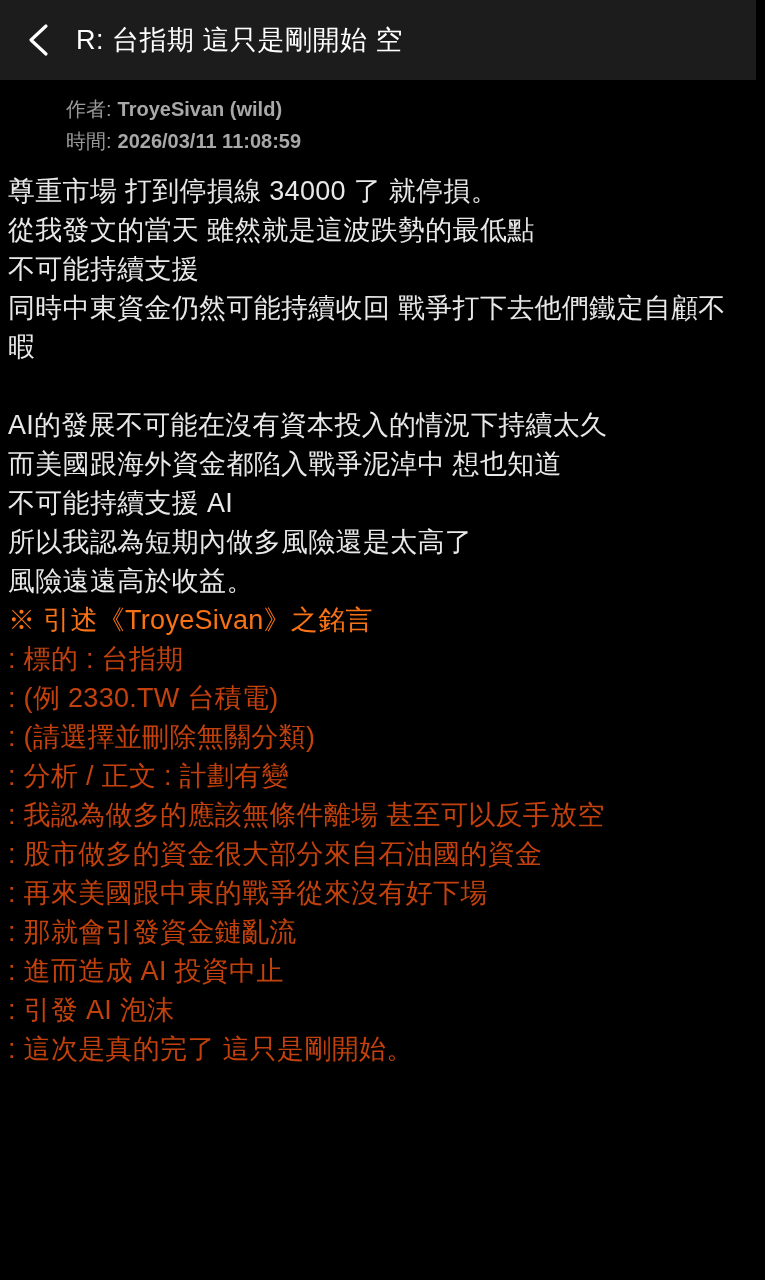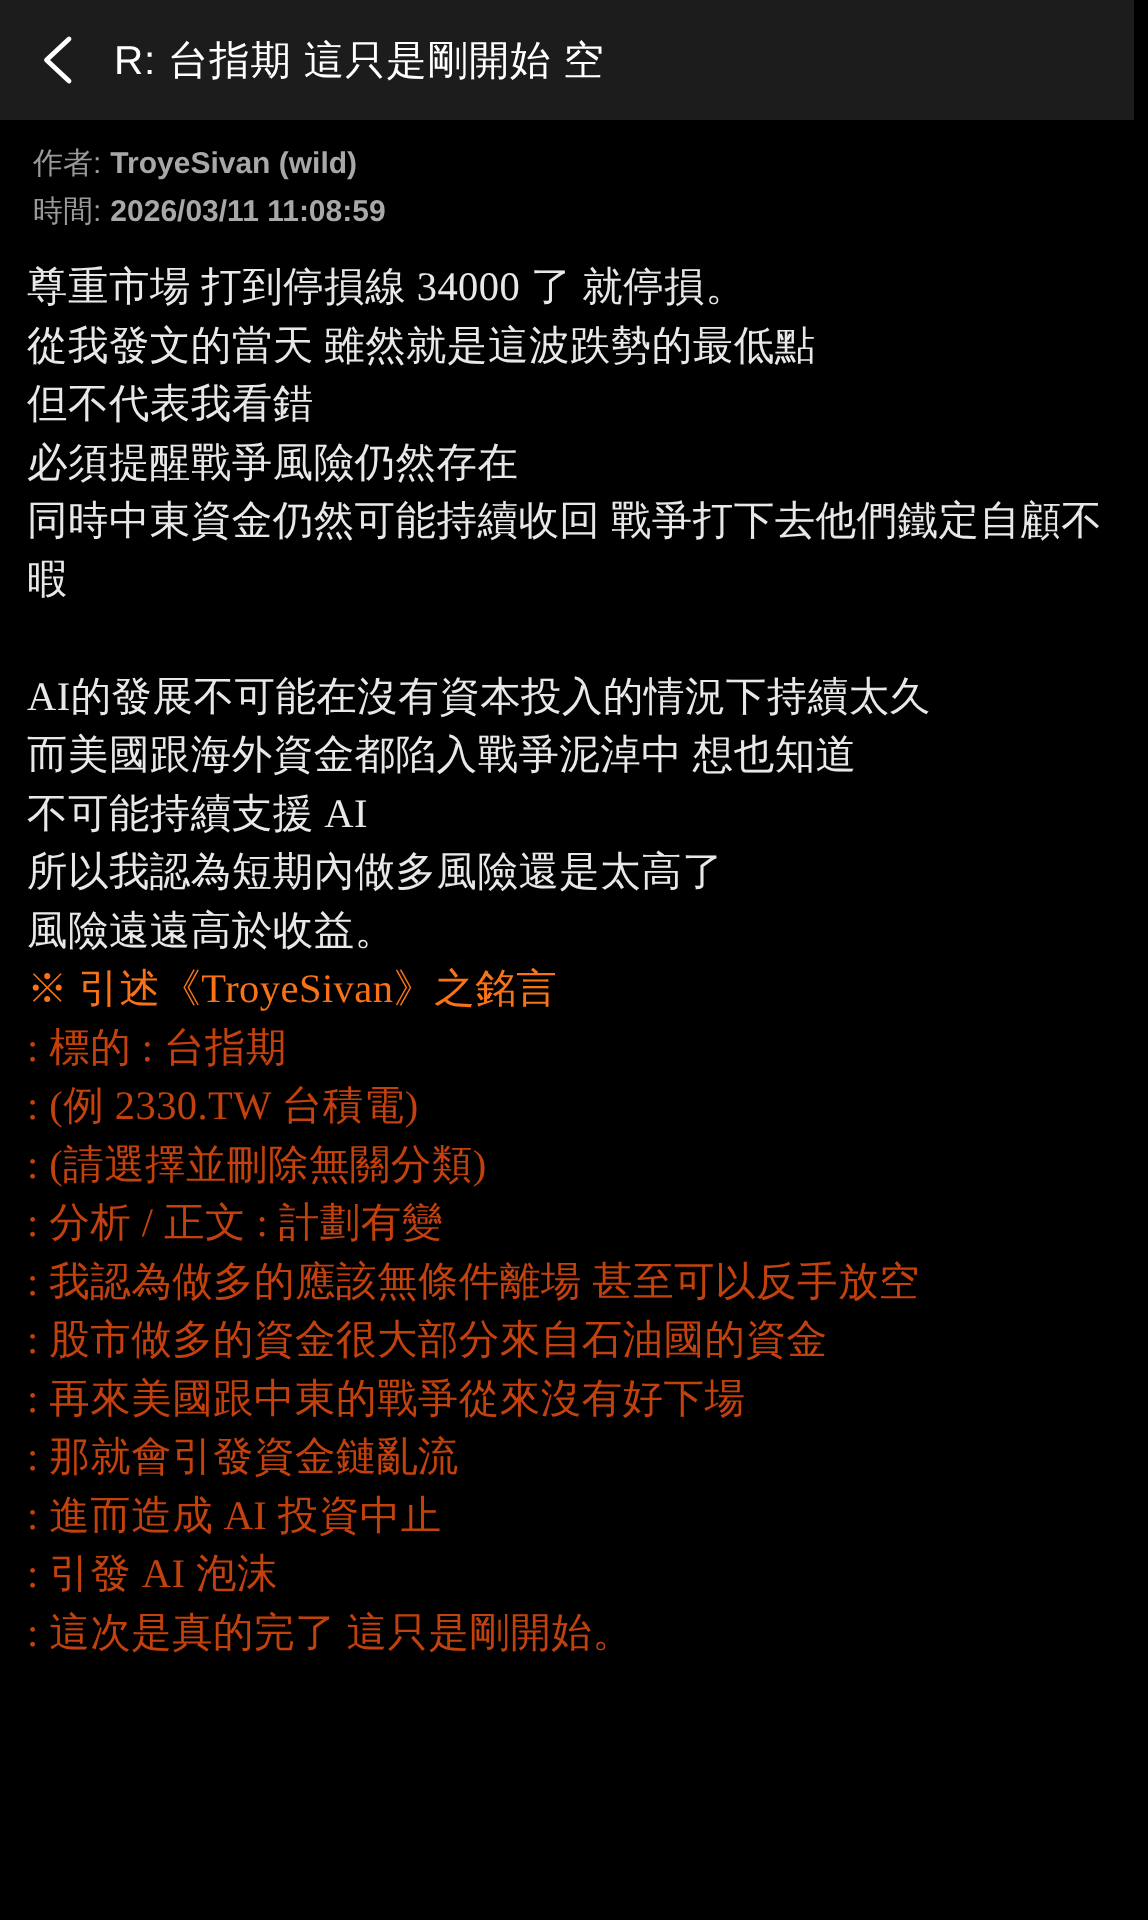--- a/index.html
+++ b/index.html
@@ -53,28 +53,27 @@
     background: #000000;
   }
   .meta-row {
     display: flex;
     align-items: baseline;
     font-size: 20px;
     line-height: 30px;
     color: #9a9a9a;
     margin-bottom: 2px;
   }
-  .meta-label { color: #9a9a9a; margin-right: 6px; }
+  .meta-label { color: #9a9a9a; margin-right: 6px; margin-left: 44px; }
   .meta-value { color: #a8a8a8; font-weight: bold; }
   
   .content {
     flex: 1;
-    padding: 10px 18px 0 18px;
+    padding: 10px 18px 0 8px;
     overflow: hidden;
-    font-family: Liberation Serif, serif;
   }
   .line {
     font-size: 27px;
     line-height: 39px;
     color: #e8e8e8;
     white-space: pre-wrap;
     word-break: break-all;
     letter-spacing: 0.3px;
   }
   .line.blank { height: 39px; }
@@ -104,22 +103,21 @@
     </div>
     <div class="meta-row">
       <span class="meta-label">時間:</span>
       <span class="meta-value">2026/03/11 11:08:59</span>
     </div>
   </div>
 
   <div class="content" id="post-body">
       <div class="line">尊重市場 打到停損線 34000 了 就停損。</div>
       <div class="line">從我發文的當天 雖然就是這波跌勢的最低點</div>
-      <div class="line">但不代表我看錯</div>
-      <div class="line">必須提醒戰爭風險仍然存在</div>
+      <div class="line">不可能持續支援</div>
       <div class="line">同時中東資金仍然可能持續收回 戰爭打下去他們鐵定自顧不暇</div>
       <div class="line blank"></div>
       <div class="line">AI的發展不可能在沒有資本投入的情況下持續太久</div>
       <div class="line">而美國跟海外資金都陷入戰爭泥淖中 想也知道</div>
       <div class="line">不可能持續支援 AI</div>
       <div class="line">所以我認為短期內做多風險還是太高了</div>
       <div class="line">風險遠遠高於收益。</div>
       <div class="line quote-head">※ 引述《TroyeSivan》之銘言</div>
       <div class="line quote">: 標的 : 台指期</div>
       <div class="line quote">: (例 2330.TW 台積電)</div>

